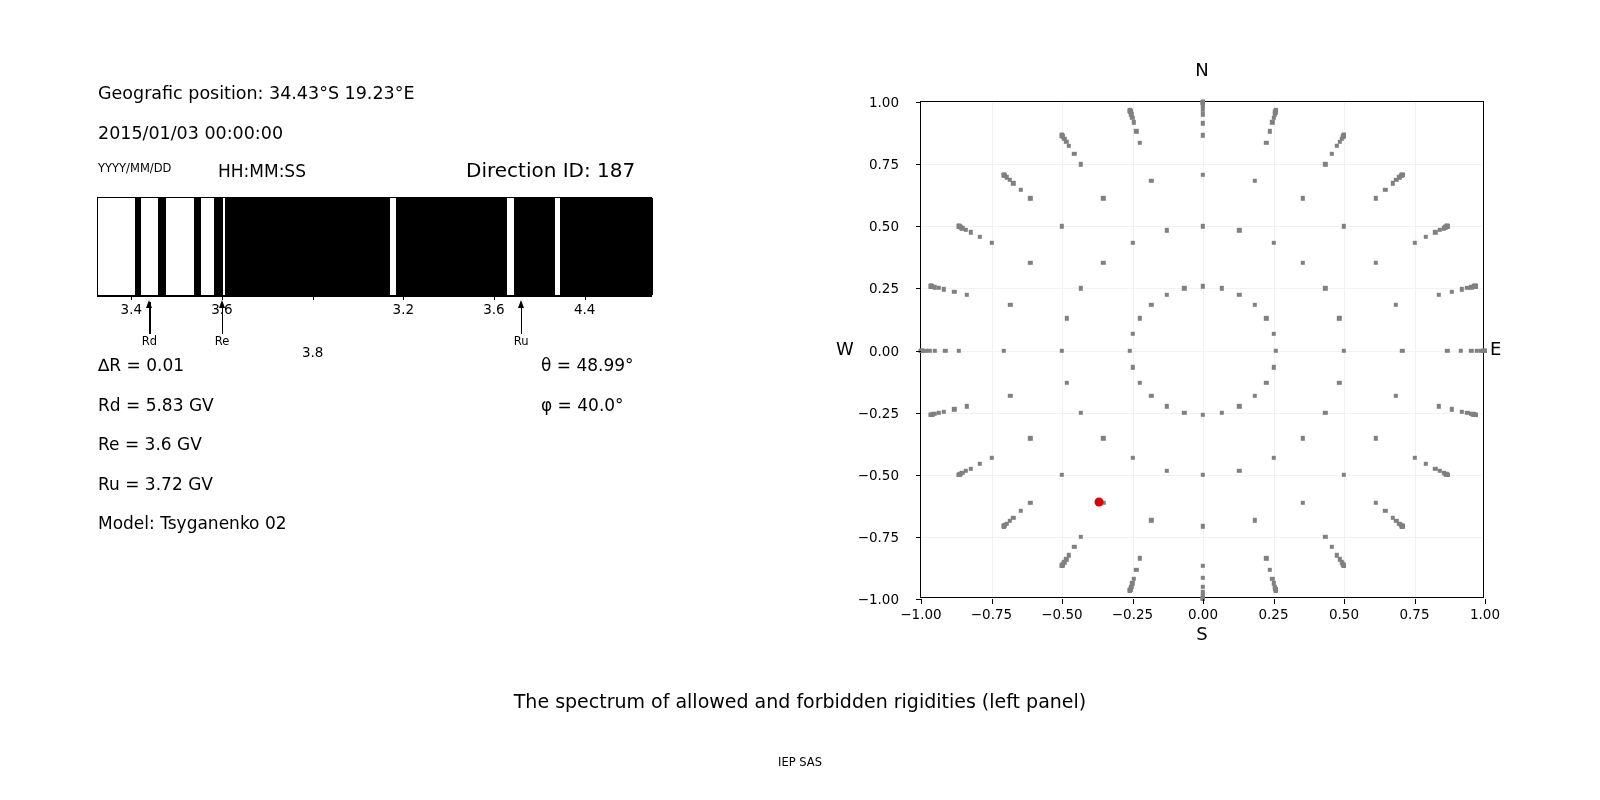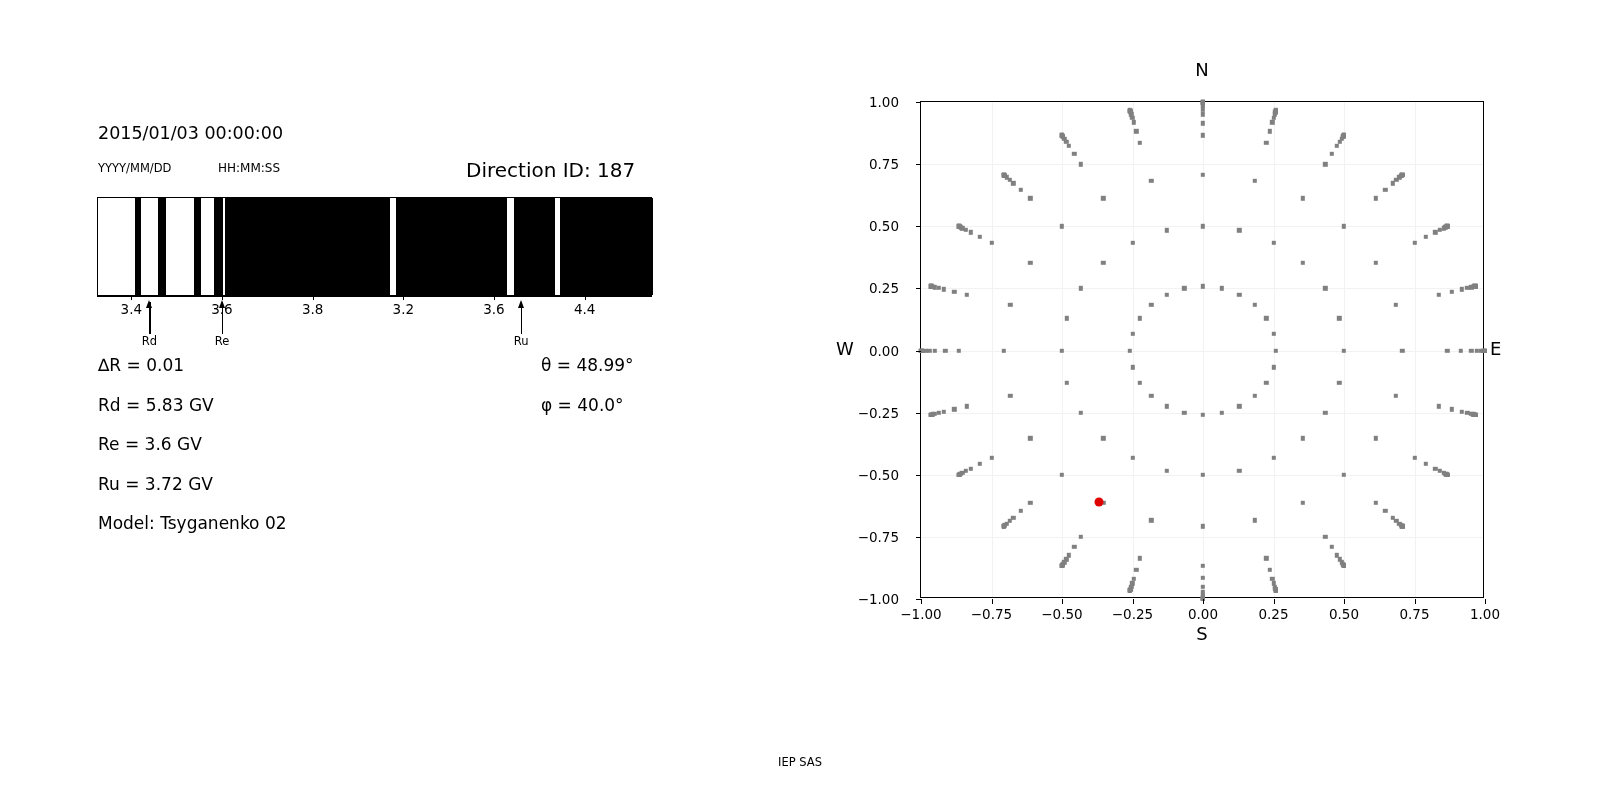--- a/index.html
+++ b/index.html
@@ -10,21 +10,21 @@
     color:#000000;
     -webkit-font-smoothing:antialiased;
   }
 
   
   #left-panel{position:absolute;left:0;top:0;width:760px;height:620px;}
 
   #geo-position{position:absolute;left:98px;top:83px;font-size:17.5px;white-space:nowrap;}
   #datetime-value{position:absolute;left:98px;top:123px;font-size:17.5px;white-space:nowrap;}
   #date-format-label{position:absolute;left:98px;top:161px;font-size:11.5px;white-space:nowrap;}
-  #time-format-label{position:absolute;left:218px;top:161px;font-size:12px;white-space:nowrap;}
+  #time-format-label{position:absolute;left:218px;top:161px;font-size:17px;white-space:nowrap;}
   #direction-id{position:absolute;left:466px;top:158px;font-size:20px;white-space:nowrap;}
 
   
   #spectrum-wrap{position:absolute;left:97px;top:197px;width:555px;height:99px;}
   #spectrum-bar{
     position:absolute;left:0;top:0;width:555px;height:99px;
     background:#ffffff;border:1px solid #000000;box-sizing:border-box;
   }
   .band{position:absolute;top:0;height:100%;background:#000000;}
 
@@ -90,20 +90,21 @@
   #caption{position:absolute;left:0;top:686px;width:1600px;text-align:center;}
   #caption-line-1,#caption-line-2{font-size:19px;line-height:31px;}
   #footer-credit{position:absolute;left:0;top:755px;width:1600px;
                  text-align:center;font-size:11.5px;}
 </style>
 </head>
 <body>
 
 <div id="left-panel">
 
+  <div id="geo-position">Geografic position: 34.43°S 19.23°E</div>
 
   <div id="datetime-value">2015/01/03 00:00:00</div>
 
   <div id="date-format-label">YYYY/MM/DD</div>
 
   <div id="time-format-label">HH:MM:SS</div>
 
   <div id="direction-id">Direction ID: 187</div>
 
   <div id="spectrum-wrap">
@@ -119,21 +120,21 @@
       </div>
   </div>
 
   <div id="spectrum-axis">
     <div class="axis-line"></div>
   <div class="tick" style="left: 34.3163px;"></div>
       <div class="tick-label" style="left: 34.3163px;">3.4</div>
       <div class="tick" style="left: 124.98px;"></div>
       <div class="tick-label" style="left: 124.98px;">3.6</div>
       <div class="tick" style="left: 215.644px;"></div>
-      <div class="tick-label" style="left: 215.644px;">3.8</div>
+      <div class="tick-label" style="left: 215.644px; margin-top: 43px;">3.8</div>
       <div class="tick" style="left: 306.309px;"></div>
       <div class="tick-label" style="left: 306.309px;">3.2</div>
       <div class="tick" style="left: 396.973px;"></div>
       <div class="tick-label" style="left: 396.973px;">3.6</div>
       <div class="tick" style="left: 487.637px;"></div>
       <div class="tick-label" style="left: 487.637px;">4.4</div>
     </div>
 
   <div class="param param-left" style="top:355px;">∆R = 0.01</div>
   <div class="param param-left" style="top:395px;">Rd = 5.83 GV</div>
@@ -552,14 +553,15 @@
       <div class="xtick" style="left: 423px;"></div>
       <div class="xtick-label" style="left: 423px;">0.50</div>
       <div class="xtick" style="left: 493.5px;"></div>
       <div class="xtick-label" style="left: 493.5px;">0.75</div>
       <div class="xtick" style="left: 564px;"></div>
       <div class="xtick-label" style="left: 564px;">1.00</div>
     </div>
 </div>
 
 <div id="caption">
+  <div id="caption-line-1">The spectrum of allowed and forbidden rigidities (left panel)</div>
 </div>
 <div id="footer-credit">IEP SAS</div>
 
 </body></html>

